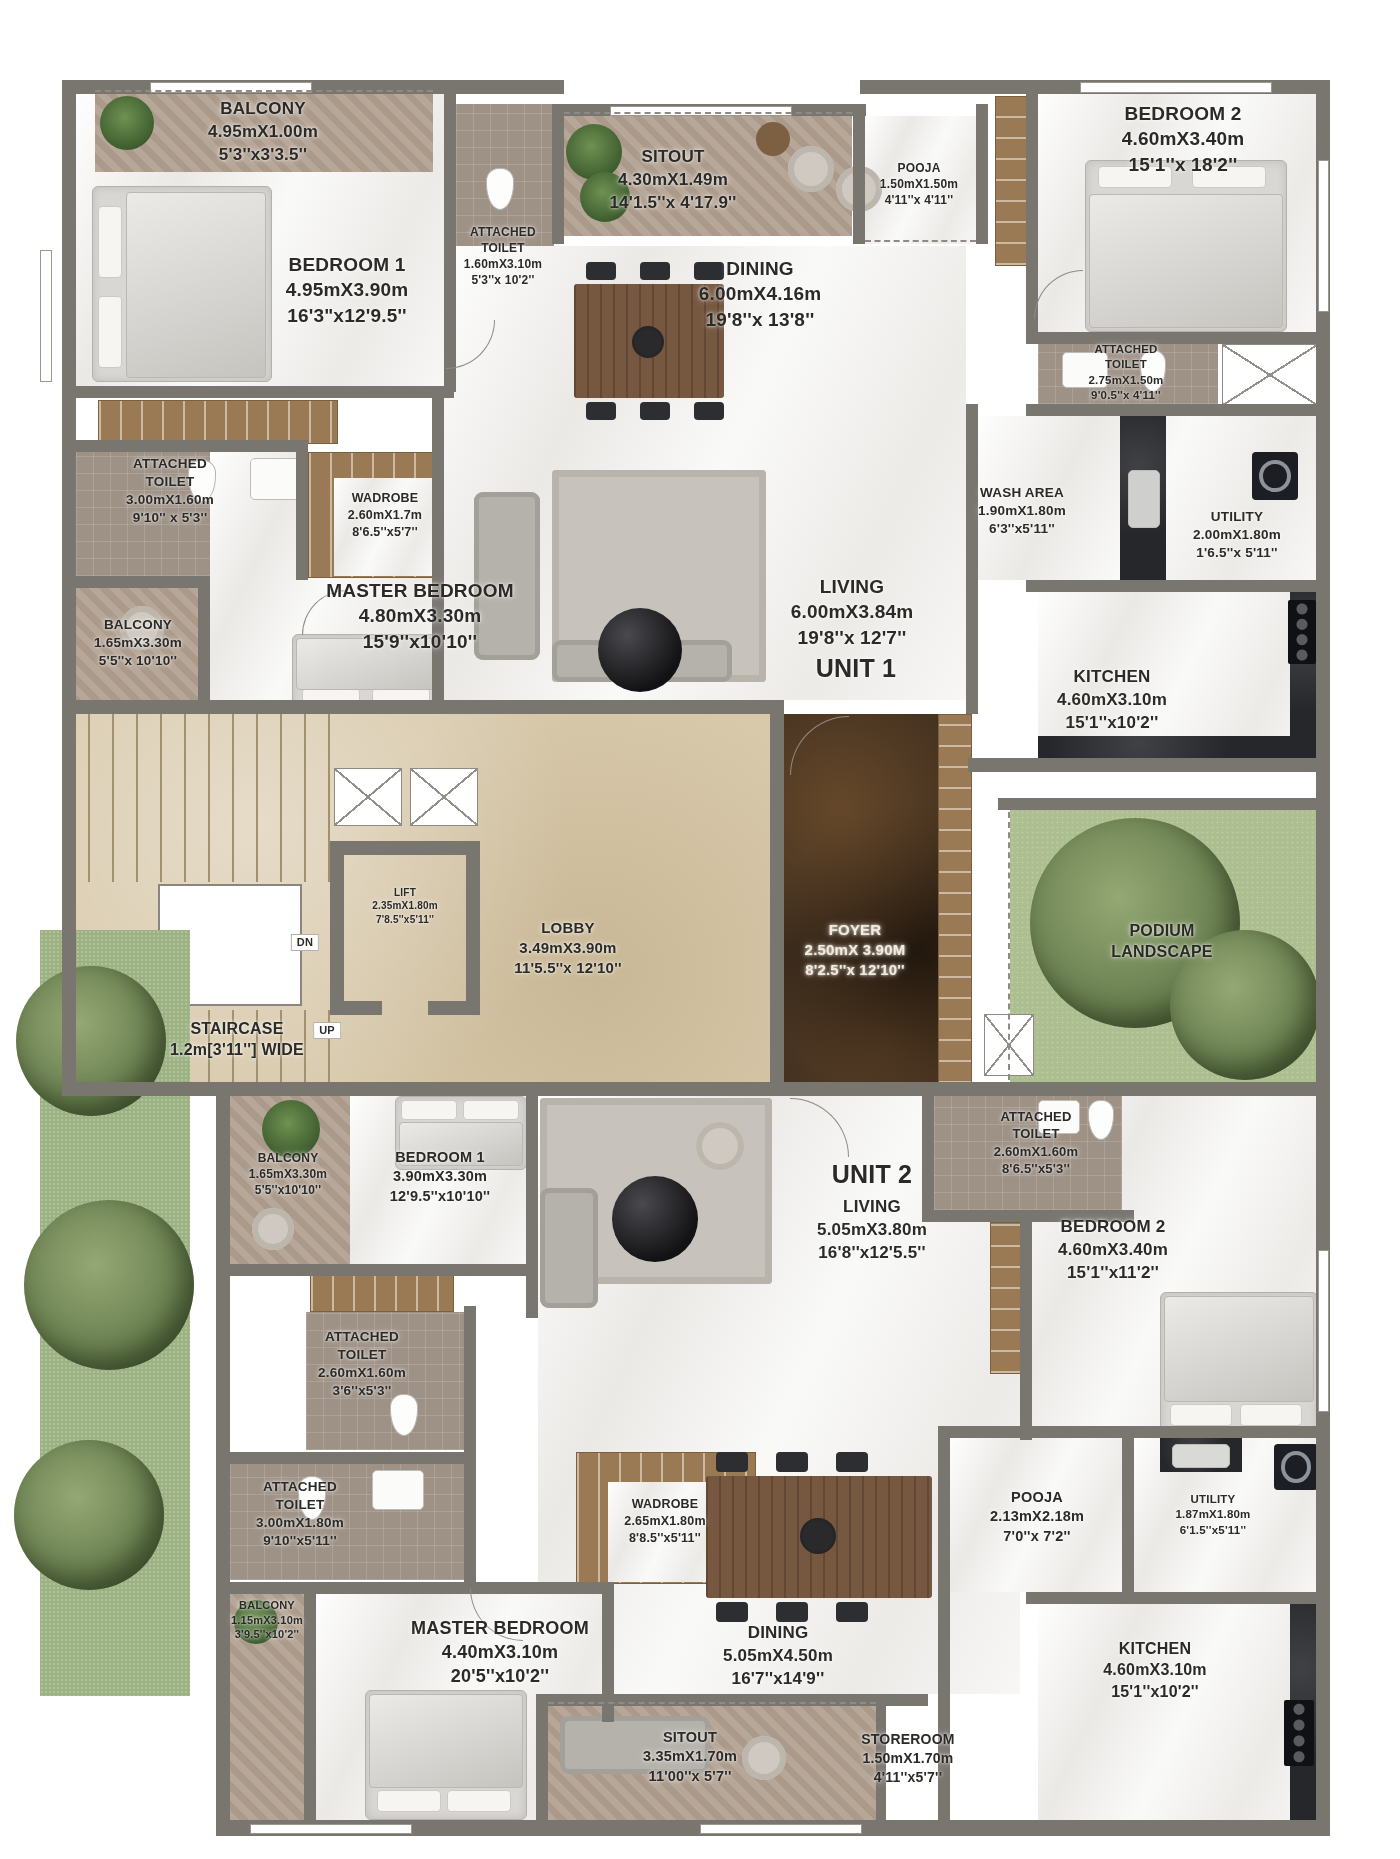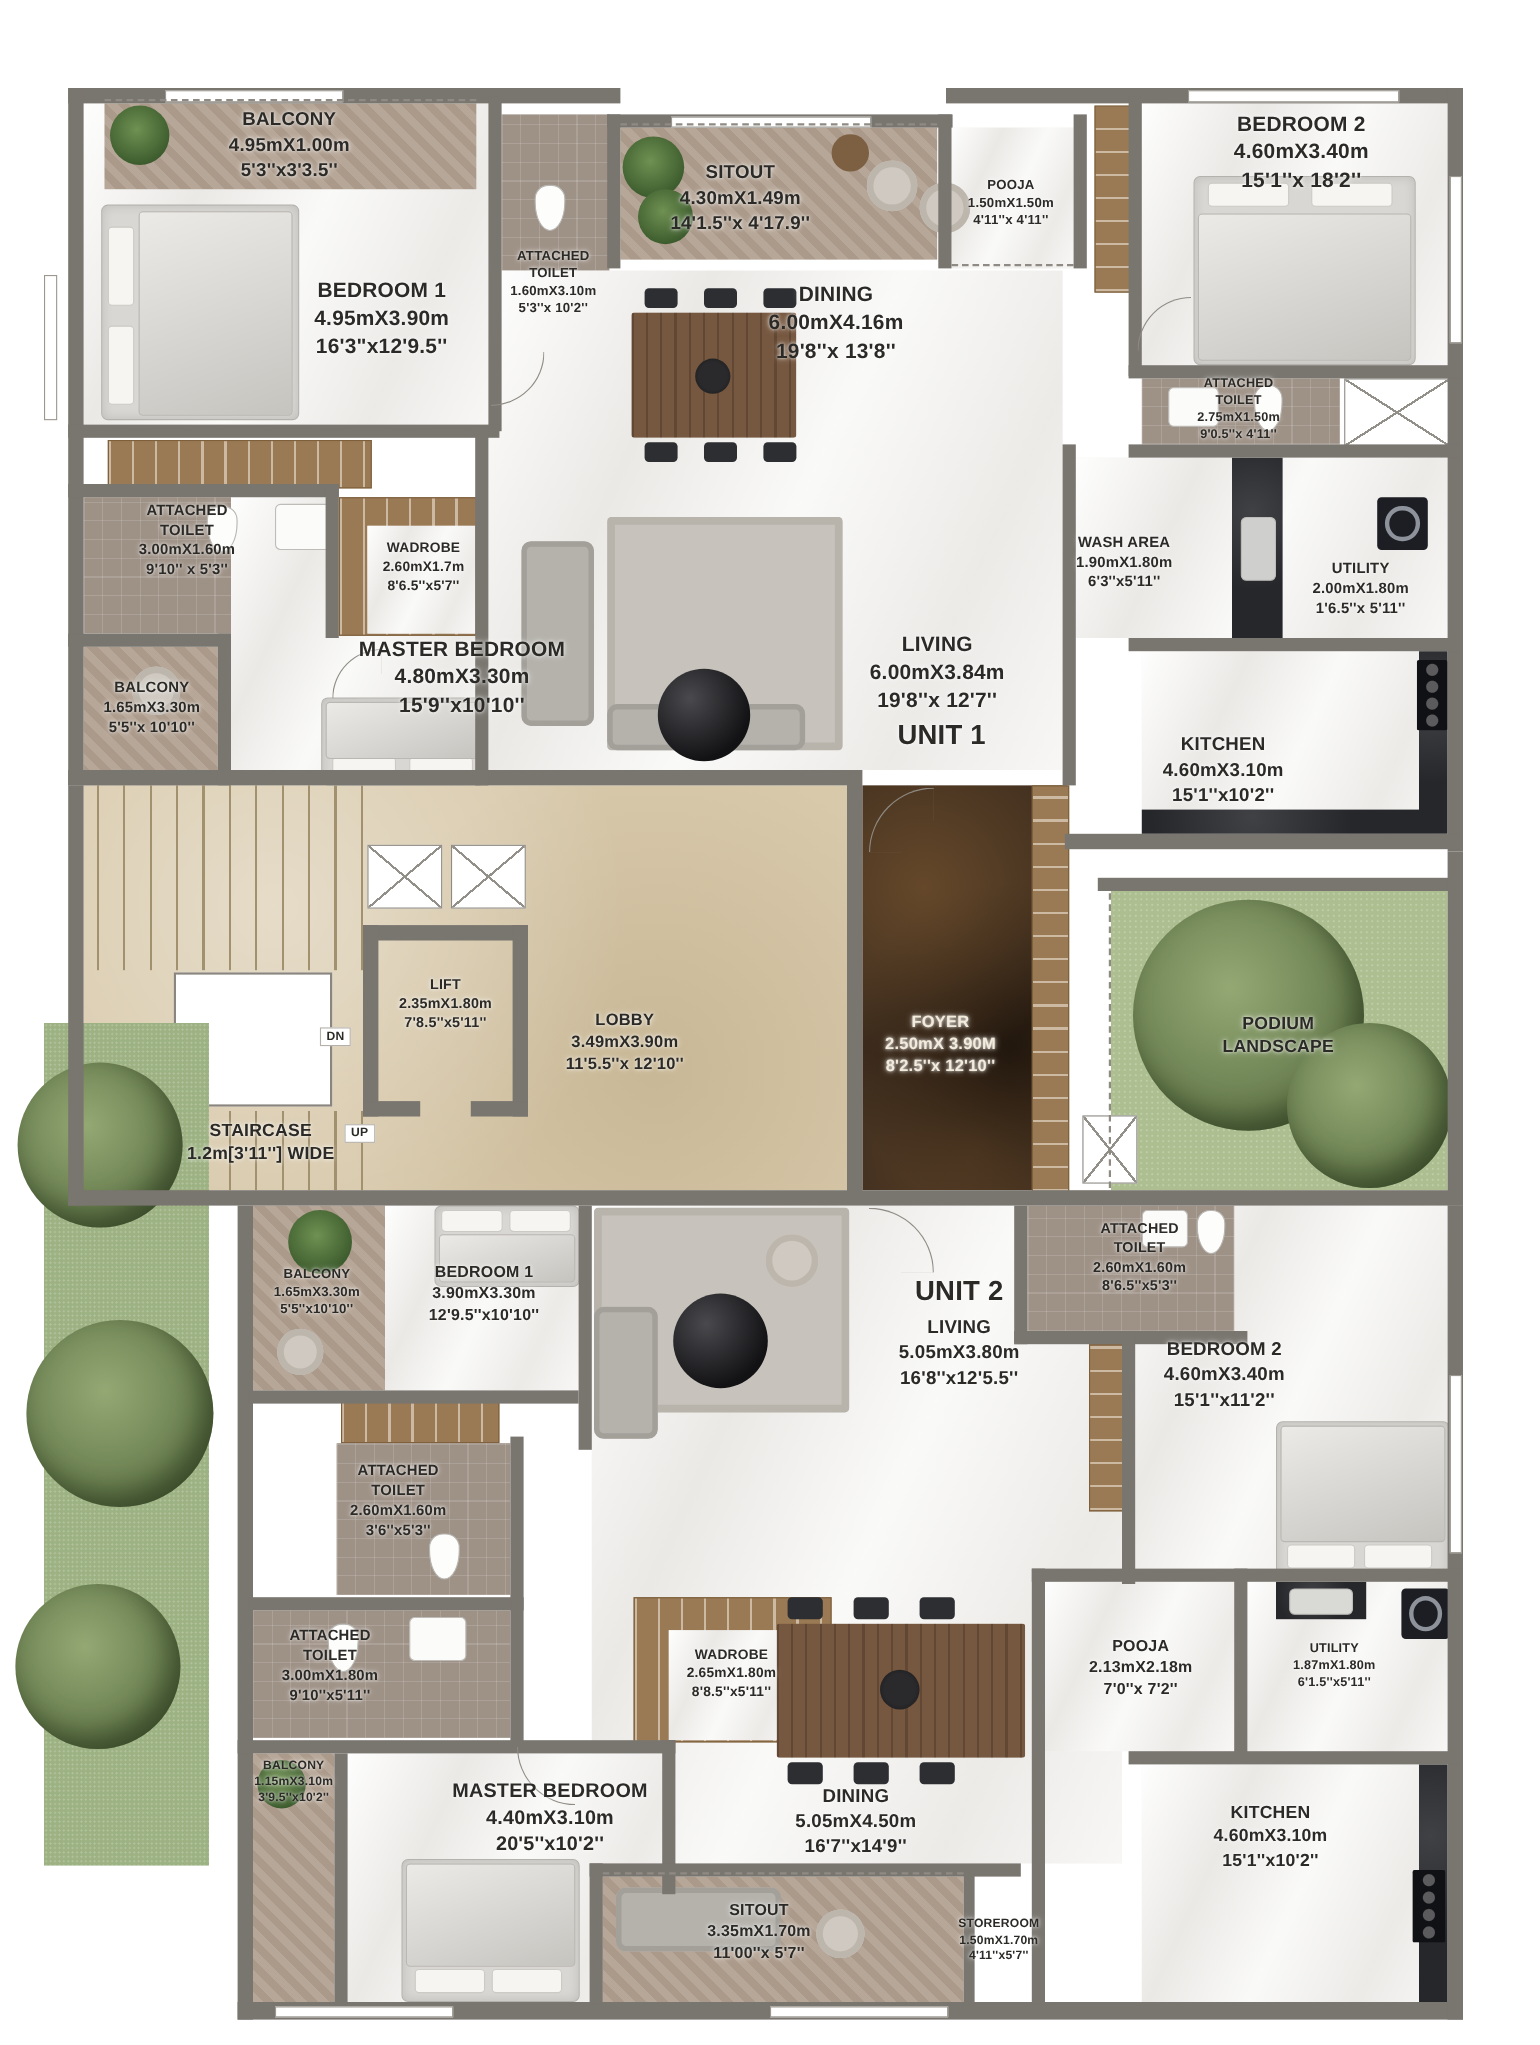--- a/index.html
+++ b/index.html
@@ -370,21 +370,21 @@
       <div class="room-label" style="left: 1237px; top: 508px; font-size: 13.5px;">
         <div>UTILITY</div>
         <div>2.00mX1.80m</div>
         <div>1'6.5''x 5'11''</div>
       </div>
       <div class="room-label" style="left: 1112px; top: 666px; font-size: 17px;">
         <div>KITCHEN</div>
         <div>4.60mX3.10m</div>
         <div>15'1''x10'2''</div>
       </div>
-      <div class="room-label" style="left: 405px; top: 886px; font-size: 13px;">
+      <div class="room-label" style="left: 405px; top: 886px; font-size: 10px;">
         <div>LIFT</div>
         <div>2.35mX1.80m</div>
         <div>7'8.5''x5'11''</div>
       </div>
       <div class="room-label" style="left: 568px; top: 918px; font-size: 15px;">
         <div>LOBBY</div>
         <div>3.49mX3.90m</div>
         <div>11'5.5''x 12'10''</div>
       </div>
       <div class="room-label" style="left: 855px; top: 920px; font-size: 15px; color: rgb(243, 236, 220);">
@@ -475,21 +475,21 @@
       <div class="room-label" style="left: 778px; top: 1622px; font-size: 17px;">
         <div>DINING</div>
         <div>5.05mX4.50m</div>
         <div>16'7''x14'9''</div>
       </div>
       <div class="room-label" style="left: 690px; top: 1728px; font-size: 14.5px;">
         <div>SITOUT</div>
         <div>3.35mX1.70m</div>
         <div>11'00''x 5'7''</div>
       </div>
-      <div class="room-label" style="left: 908px; top: 1730px; font-size: 11px; margin-top: 12px;">
+      <div class="room-label" style="left: 908px; top: 1730px; font-size: 14px;">
         <div>STOREROOM</div>
         <div>1.50mX1.70m</div>
         <div>4'11''x5'7''</div>
       </div>
       <div class="room-label" style="left: 1155px; top: 1638px; font-size: 16px;">
         <div>KITCHEN</div>
         <div>4.60mX3.10m</div>
         <div>15'1''x10'2''</div>
       </div>
     </div>

